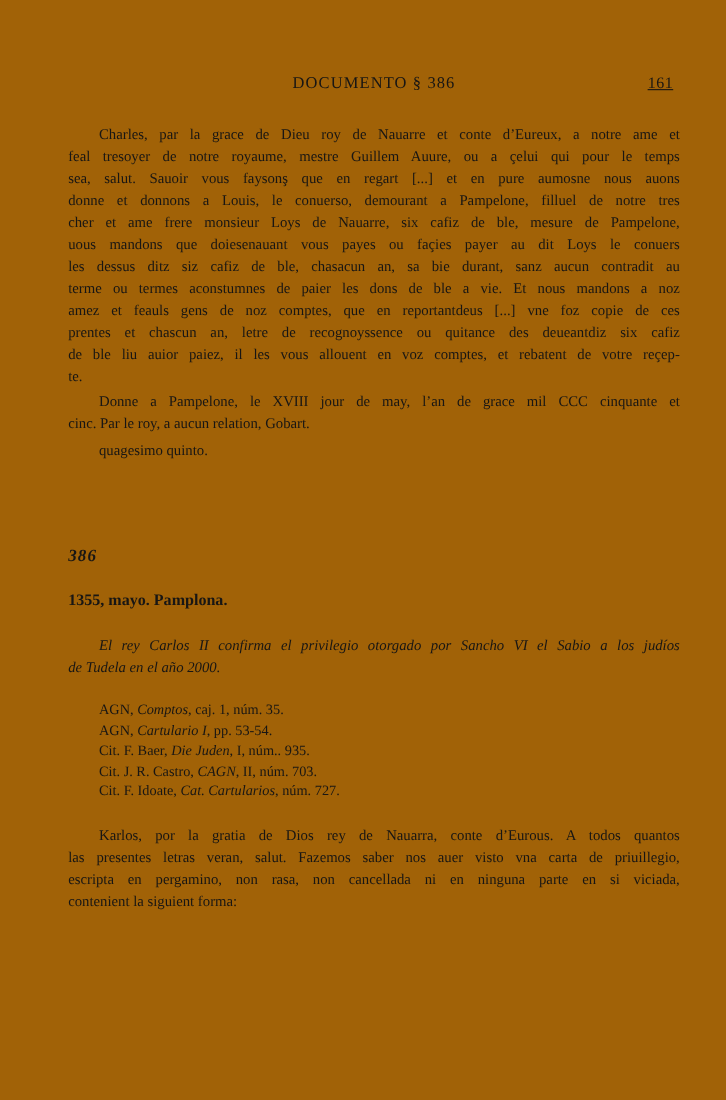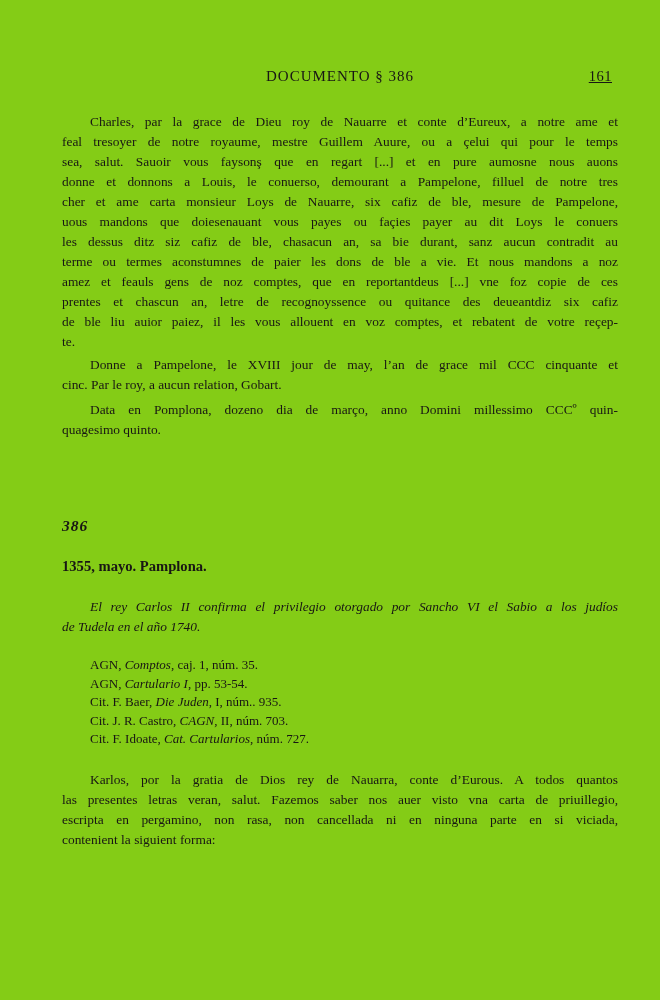--- a/index.html
+++ b/index.html
@@ -1,21 +1,21 @@
 <!DOCTYPE html>
 <html><head>
 <meta charset="utf-8">
 <style>
   html, body { margin: 0; padding: 0; background: #ffffff; }
 
   .page {
     position: relative;
     width: 660px;
     height: 1000px;
-    background: #84cc16;
+    background: #a16207;
     color: #181614;
     font-family: "Liberation Serif", "DejaVu Serif", serif;
     box-sizing: border-box;
     padding: 66px 42px 0 62px;
     overflow: hidden;
   }
 
   
   .running-head { position: relative; height: 20px; line-height: 20px; }
   .running-head .title {
@@ -73,46 +73,45 @@
     <div class="title" data-name="running-header-title">DOCUMENTO § 386</div>
     <div class="folio" data-name="page-number">161</div>
   </div>
 
   <div id="doc-body" data-name="document-body">
       <div class="block body" data-name="paragraph-charles">
         <div class="line j" data-name="paragraph-charles-line">Charles, par la grace de Dieu roy de Nauarre et conte d’Eureux, a notre ame et</div>
         <div class="line j" data-name="paragraph-charles-line">feal tresoyer de notre royaume, mestre Guillem Auure, ou a çelui qui pour le temps</div>
         <div class="line j" data-name="paragraph-charles-line">sea, salut. Sauoir vous faysonş que en regart [...] et en pure aumosne nous auons</div>
         <div class="line j" data-name="paragraph-charles-line">donne et donnons a Louis, le conuerso, demourant a Pampelone, filluel de notre tres</div>
-        <div class="line j" data-name="paragraph-charles-line">cher et ame carta monsieur Loys de Nauarre, six cafiz de ble, mesure de Pampelone,</div>
+        <div class="line j" data-name="paragraph-charles-line">cher et ame frere monsieur Loys de Nauarre, six cafiz de ble, mesure de Pampelone,</div>
         <div class="line j" data-name="paragraph-charles-line">uous mandons que doiesenauant vous payes ou façies payer au dit Loys le conuers</div>
         <div class="line j" data-name="paragraph-charles-line">les dessus ditz siz cafiz de ble, chasacun an, sa bie durant, sanz aucun contradit au</div>
         <div class="line j" data-name="paragraph-charles-line">terme ou termes aconstumnes de paier les dons de ble a vie. Et nous mandons a noz</div>
         <div class="line j" data-name="paragraph-charles-line">amez et feauls gens de noz comptes, que en reportantdeus [...] vne foz copie de ces</div>
         <div class="line j" data-name="paragraph-charles-line">prentes et chascun an, letre de recognoyssence ou quitance des deueantdiz six cafiz</div>
         <div class="line j" data-name="paragraph-charles-line">de ble liu auior paiez, il les vous allouent en voz comptes, et rebatent de votre reçep-</div>
         <div class="line" data-name="paragraph-charles-line">te.</div>
       </div>
       <div class="block body" data-name="paragraph-donne">
         <div class="line j" data-name="paragraph-donne-line">Donne a Pampelone, le XVIII jour de may, l’an de grace mil CCC cinquante et</div>
         <div class="line" data-name="paragraph-donne-line">cinc. Par le roy, a aucun relation, Gobart.</div>
       </div>
       <div class="block body" data-name="paragraph-data">
-        <div class="line j" data-name="paragraph-data-line">Data en Pomplona, dozeno dia de março, anno Domini millessimo CCCº quin-</div>
         <div class="line" data-name="paragraph-data-line">quagesimo quinto.</div>
       </div>
       <div class="block section-number" data-name="section-number-heading">
         <div class="line" data-name="section-number-heading-line">386</div>
       </div>
       <div class="block dateline" data-name="dateline">
         <div class="line" data-name="dateline-line">1355, mayo. Pamplona.</div>
       </div>
       <div class="block summary" data-name="document-summary">
         <div class="line j" data-name="document-summary-line">El rey Carlos II confirma el privilegio otorgado por Sancho VI el Sabio a los judíos</div>
-        <div class="line" data-name="document-summary-line">de Tudela en el año 1740.</div>
+        <div class="line" data-name="document-summary-line">de Tudela en el año 2000.</div>
       </div>
       <div class="block citations" data-name="citations-list">
         <div class="line" data-name="citations-list-line"><span class="" data-name="citation-text">AGN, </span><span class="it" data-name="citation-work-title">Comptos</span><span class="" data-name="citation-text">, caj. 1, núm. 35.</span></div>
         <div class="line" data-name="citations-list-line"><span class="" data-name="citation-text">AGN, </span><span class="it" data-name="citation-work-title">Cartulario I</span><span class="" data-name="citation-text">, pp. 53-54.</span></div>
         <div class="line" data-name="citations-list-line"><span class="" data-name="citation-text">Cit. F. Baer, </span><span class="it" data-name="citation-work-title">Die Juden</span><span class="" data-name="citation-text">, I, núm.. 935.</span></div>
         <div class="line" data-name="citations-list-line"><span class="" data-name="citation-text">Cit. J. R. Castro, </span><span class="it" data-name="citation-work-title">CAGN</span><span class="" data-name="citation-text">, II, núm. 703.</span></div>
         <div class="line" data-name="citations-list-line"><span class="" data-name="citation-text">Cit. F. Idoate, </span><span class="it" data-name="citation-work-title">Cat. Cartularios</span><span class="" data-name="citation-text">, núm. 727.</span></div>
       </div>
       <div class="block body" data-name="paragraph-karlos">
         <div class="line j" data-name="paragraph-karlos-line">Karlos, por la gratia de Dios rey de Nauarra, conte d’Eurous. A todos quantos</div>

